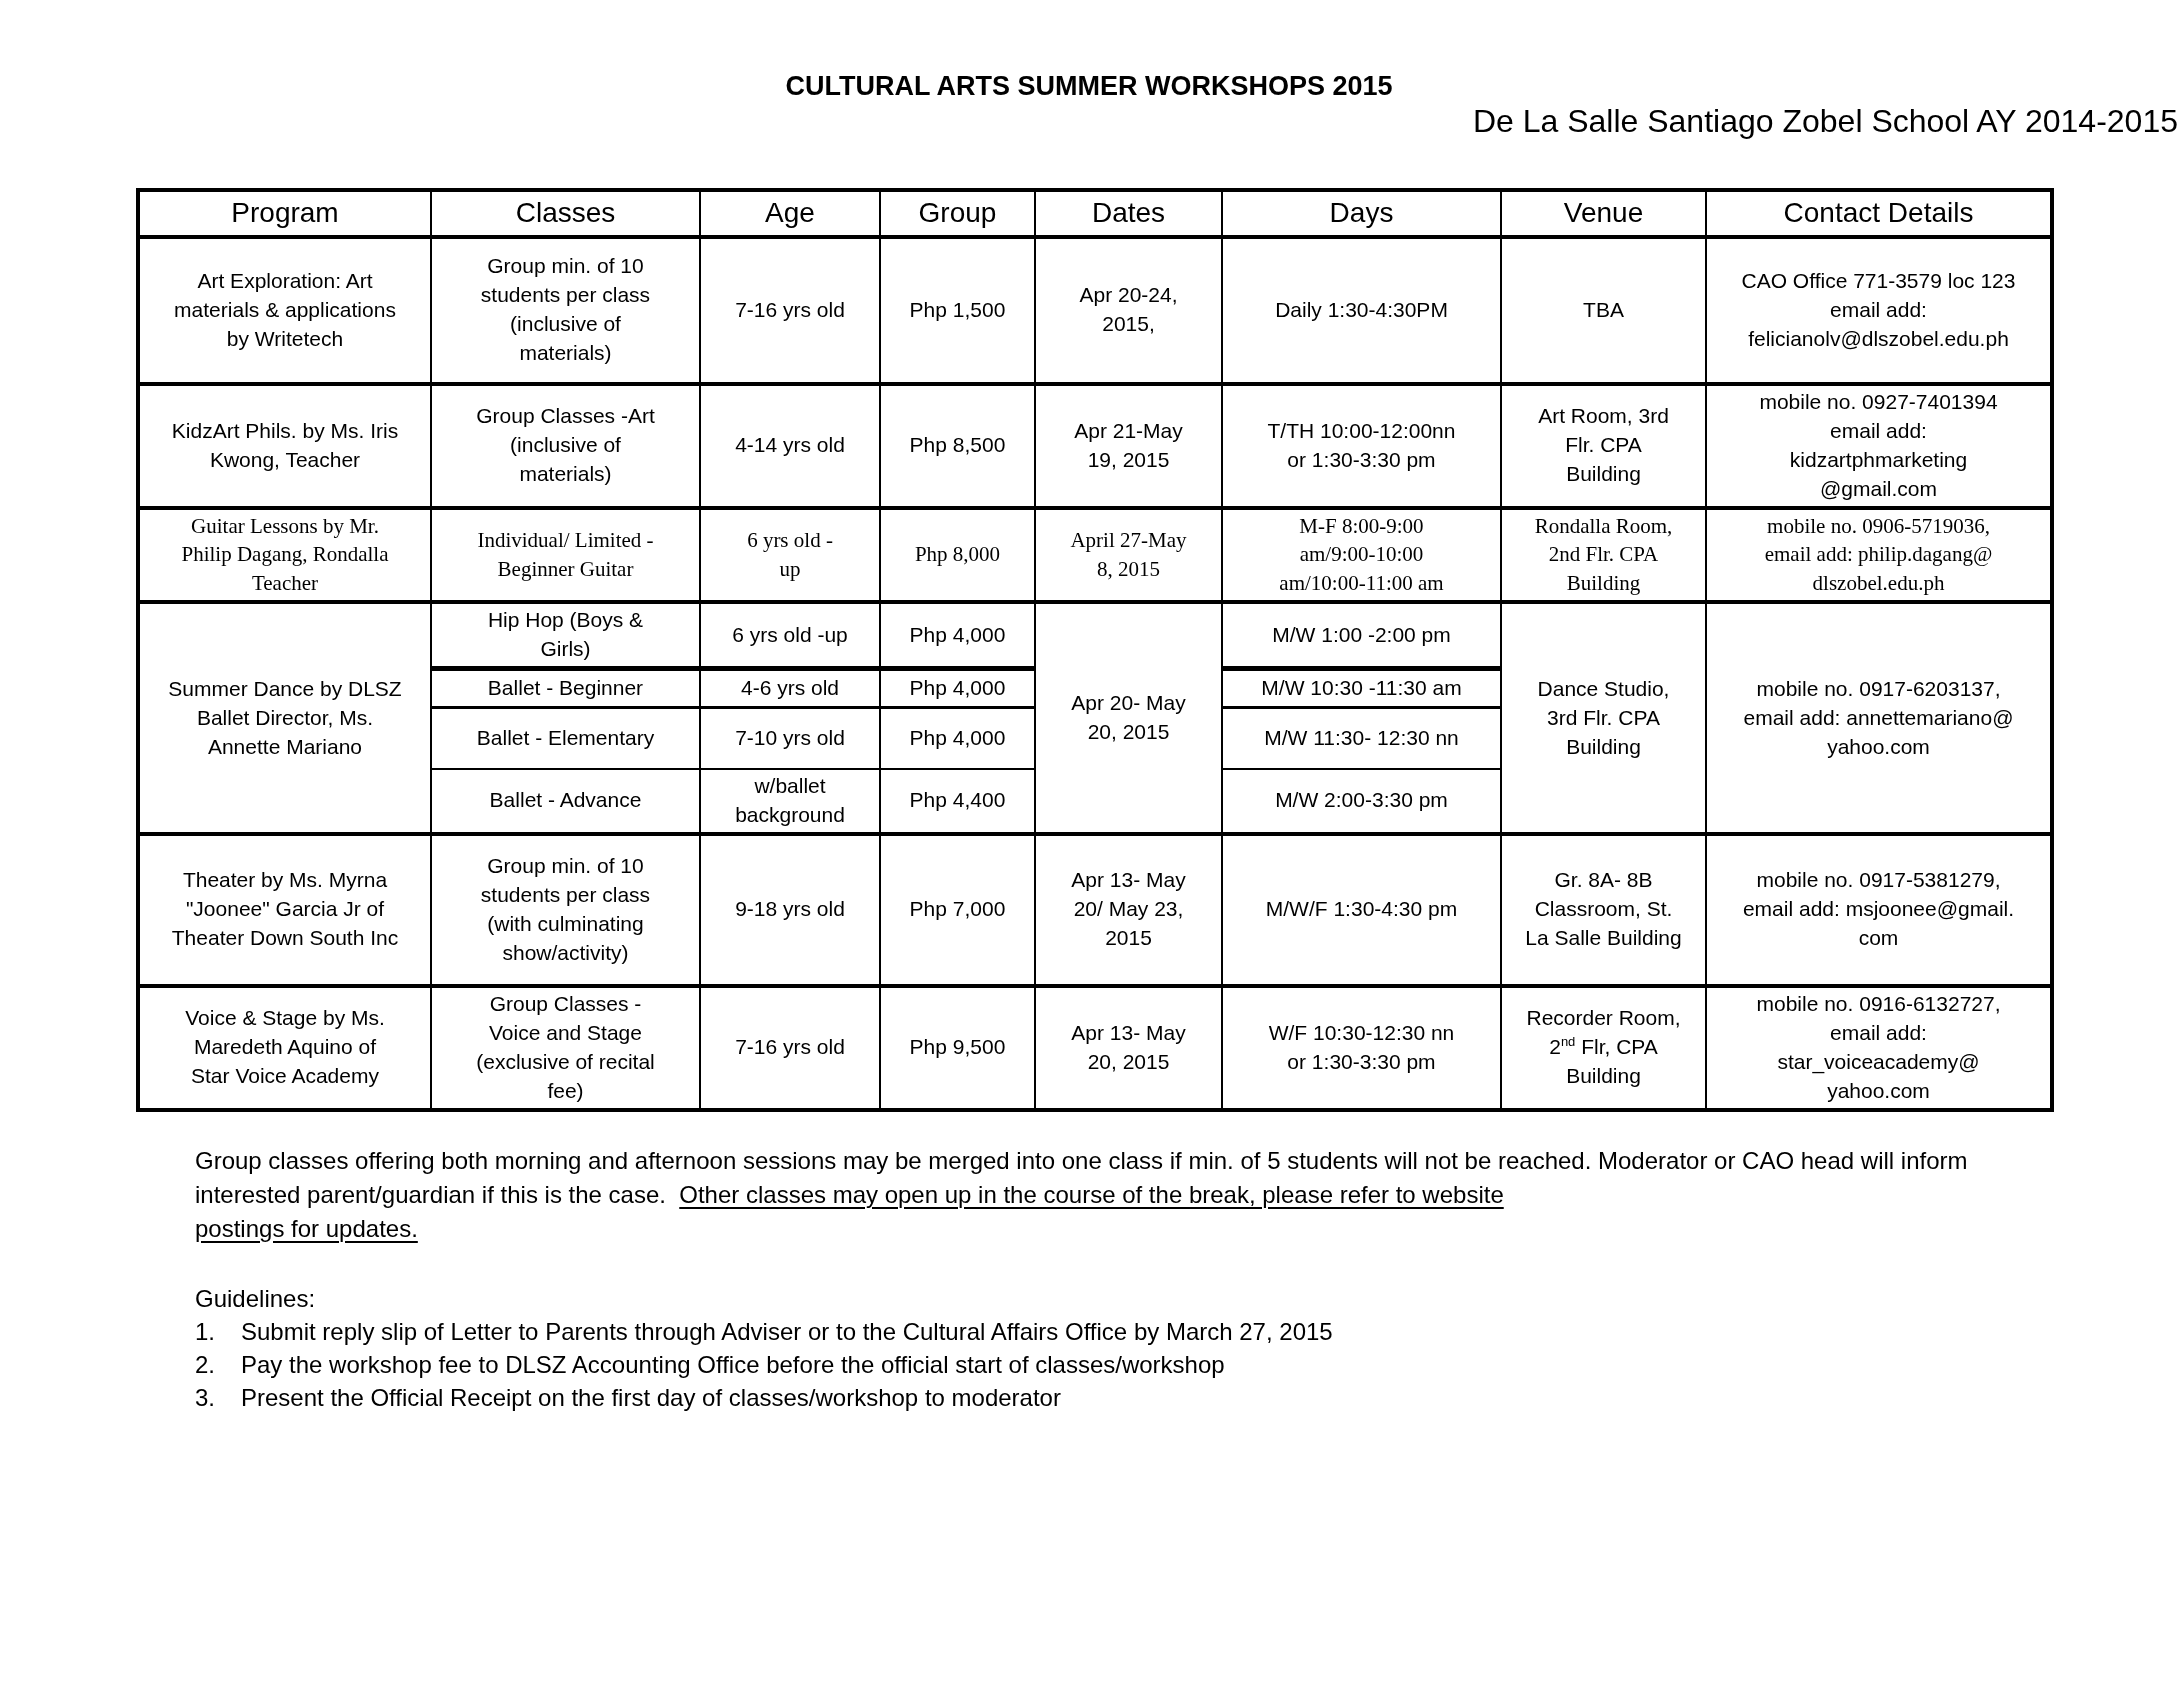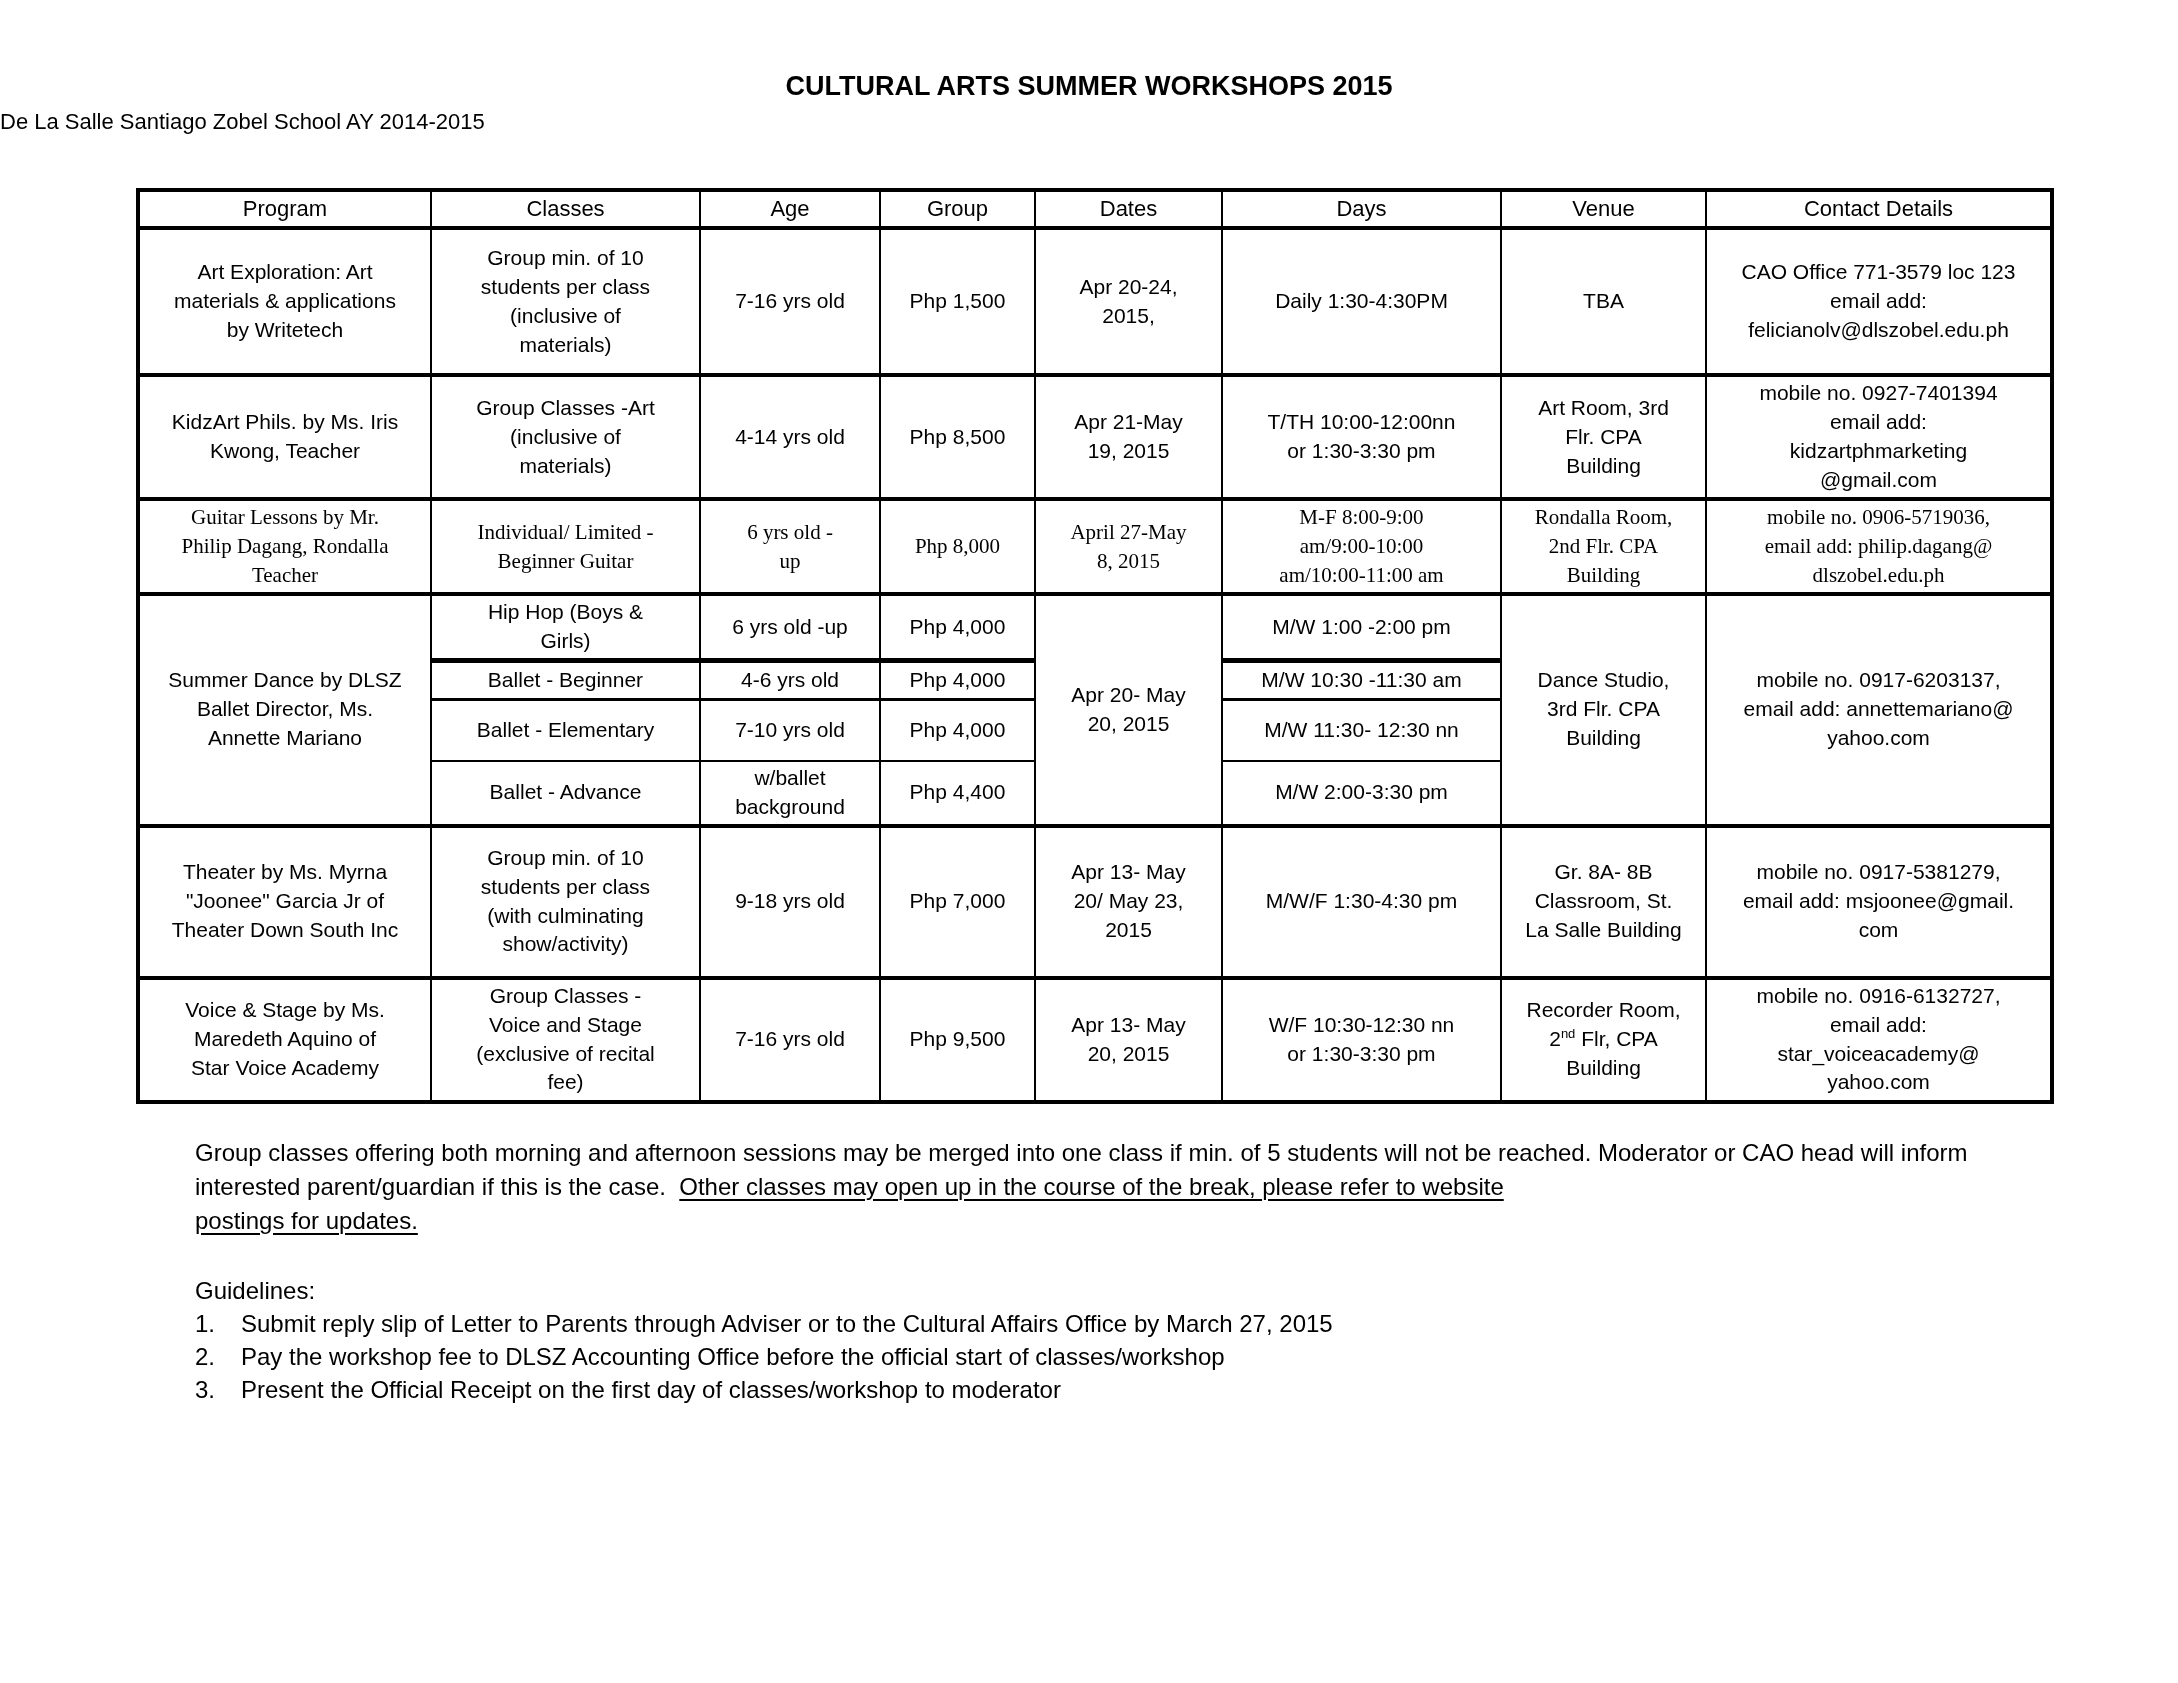--- a/index.html
+++ b/index.html
@@ -11,22 +11,22 @@
     font-family:"Liberation Sans", sans-serif;
   }
   .title{
     padding-top:70px;
     text-align:center;
     font-size:27px;
     font-weight:bold;
     line-height:33px;
   }
   .subtitle{
-    text-align:left;
-    font-size:22px;
+    text-align:right;
+    font-size:32px;
     font-weight:normal;
     line-height:33px;
     margin-top:2px;
   }
   table.workshops{
     border-collapse:collapse;
     table-layout:fixed;
     width:1915px;
     margin-left:136px;
     margin-top:50px;
@@ -37,21 +37,21 @@
     text-align:center;
     vertical-align:middle;
     white-space:pre-line;
     font-size:21px;
     font-weight:normal;
     line-height:1.38;
     padding:2px 6px;
     overflow:hidden;
   }
   table.workshops th{
-    font-size:22px;
+    font-size:28px;
     border-bottom:4px solid #000;
   }
   tr.rowsep td{ border-top:4px solid #000; }
   tr.sub2 td{ border-top:5px solid #000; }
   tr.sub3 td{ border-top:3px solid #000; }
   tr.sub4 td{ border-top:2px solid #000; }
   tr.h-header{height:36px;}
   tr.h-art{height:147px;}
   tr.h-kidz{height:123px;}
   tr.h-guitar{height:91px;font-family:Liberation Serif, serif;}

